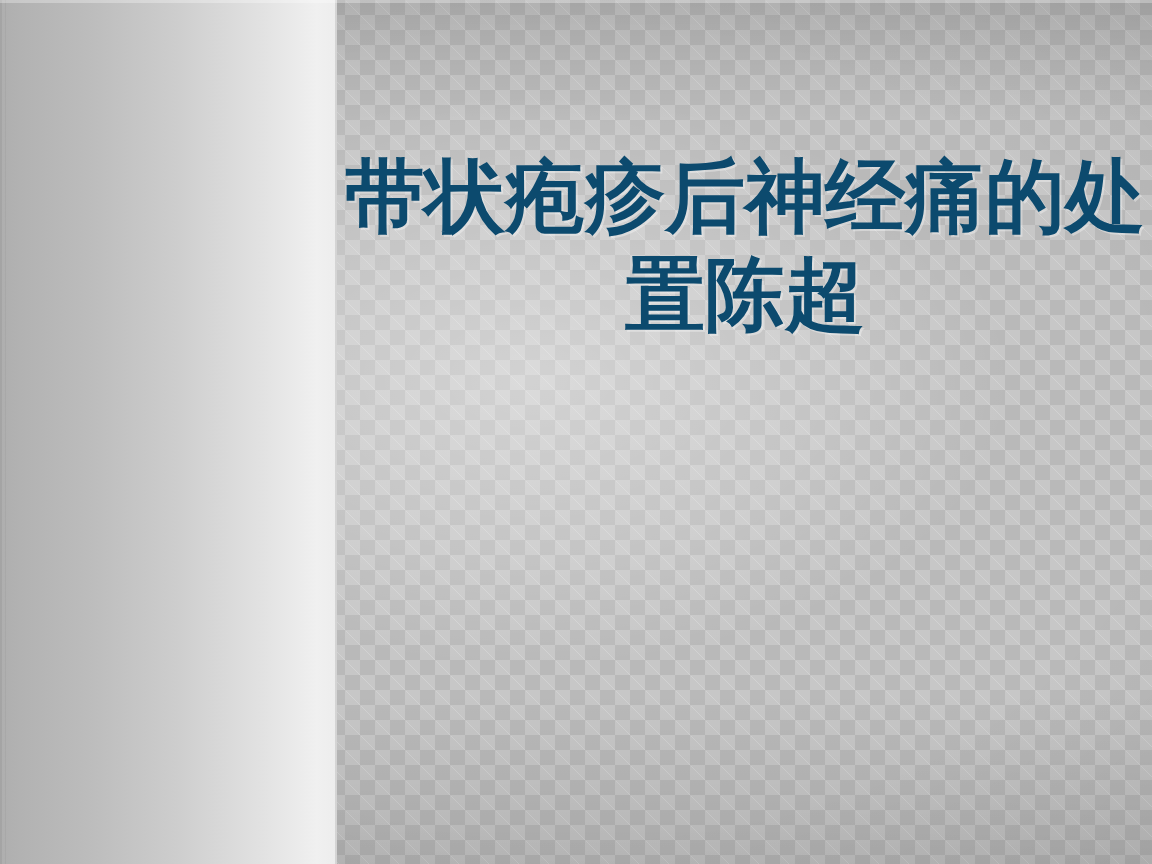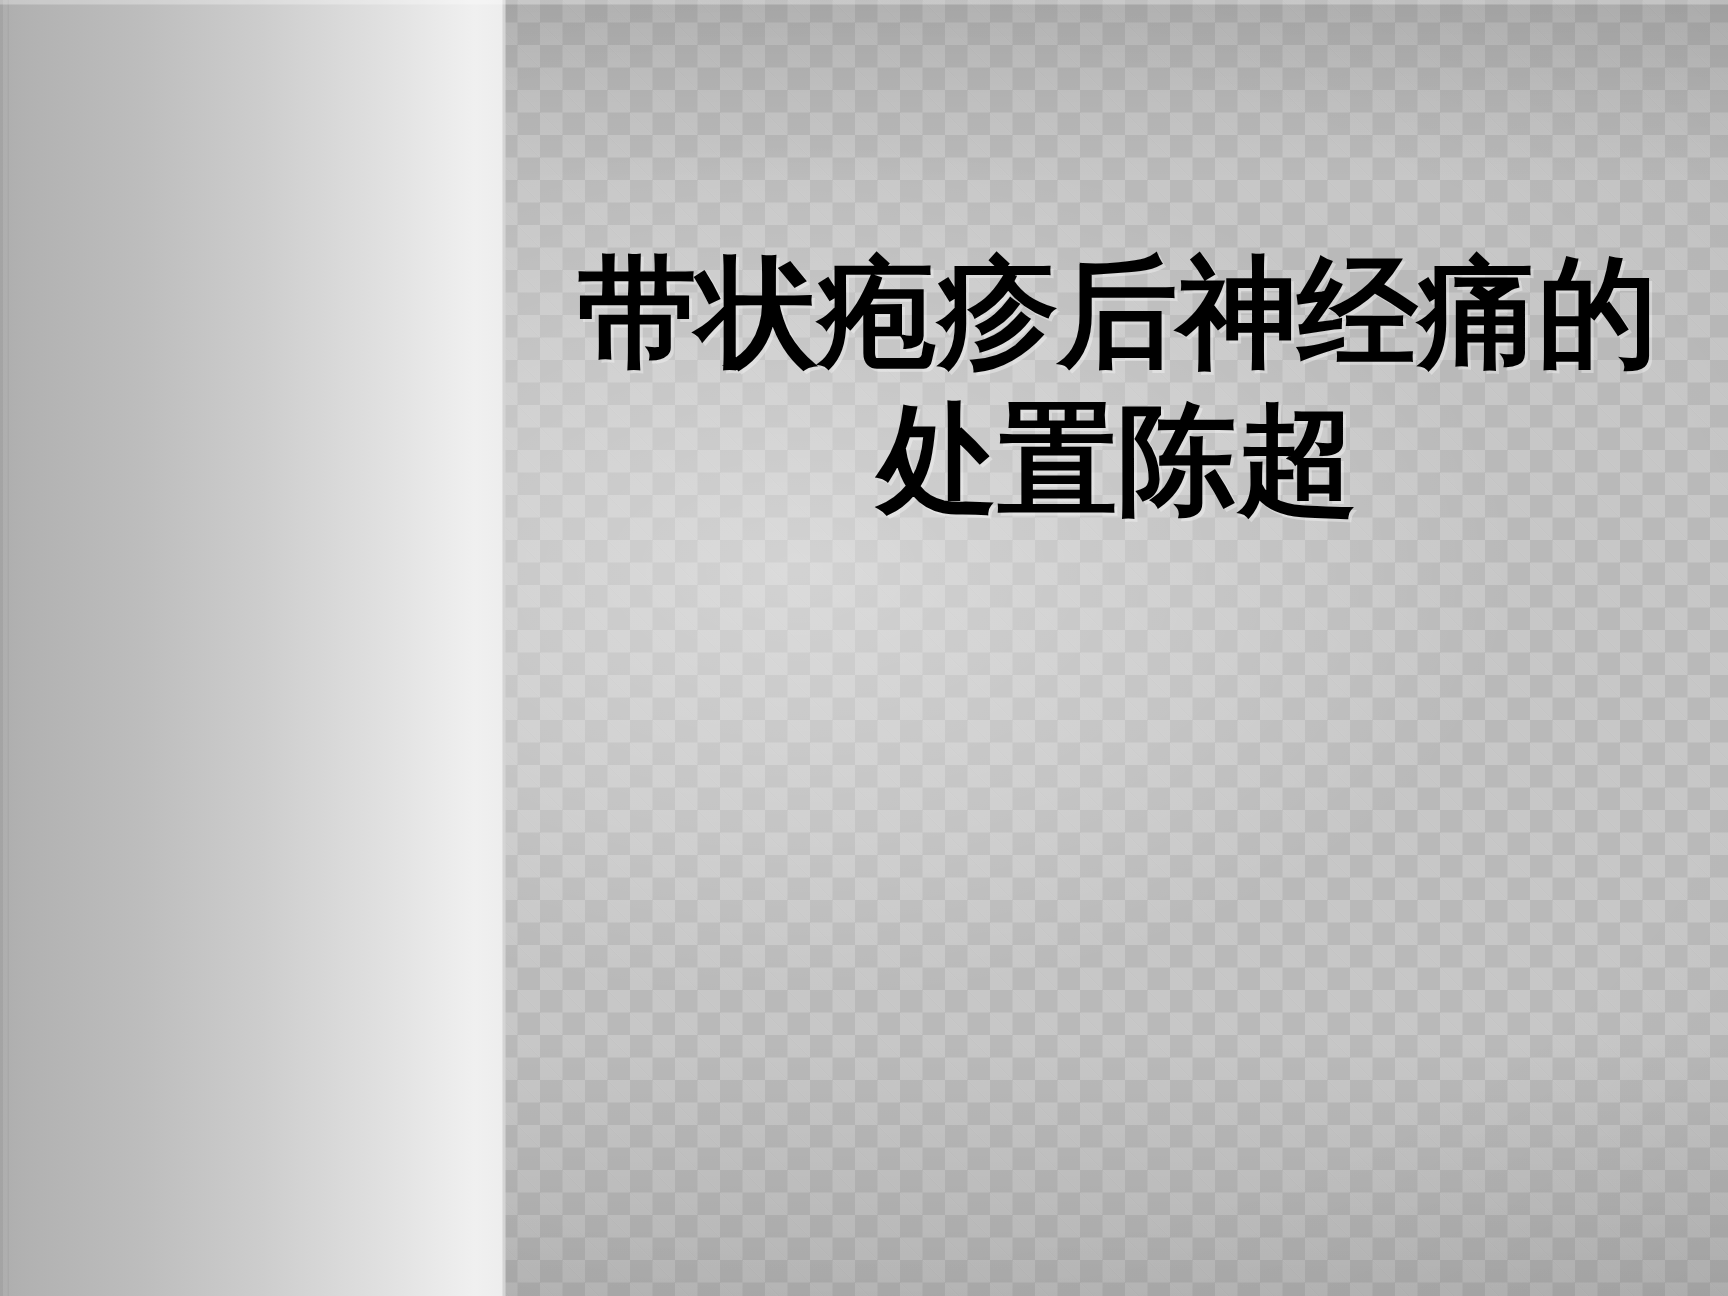--- a/index.html
+++ b/index.html
@@ -124,27 +124,27 @@
 
   
   .title-block {
     position: absolute;
     left: 345px;
     top: 148px;
     width: 800px;
     text-align: center;
   }
   .title-text {
-    margin: 12px;
+    margin: 0;
     font-family: "DejaVu Sans", "Liberation Sans", sans-serif;
     font-weight: bold;
     font-size: 80px;
     line-height: 98px;
     letter-spacing: 0px;
-    color: #000000;
+    color: #0c4a6e;
     text-shadow: 2px 2px 0 rgba(255,255,255,0.35);
     white-space: pre-line;
     word-break: break-all;
   }
 </style>
 </head>
 <body>
 
 <div class="slide">
 

